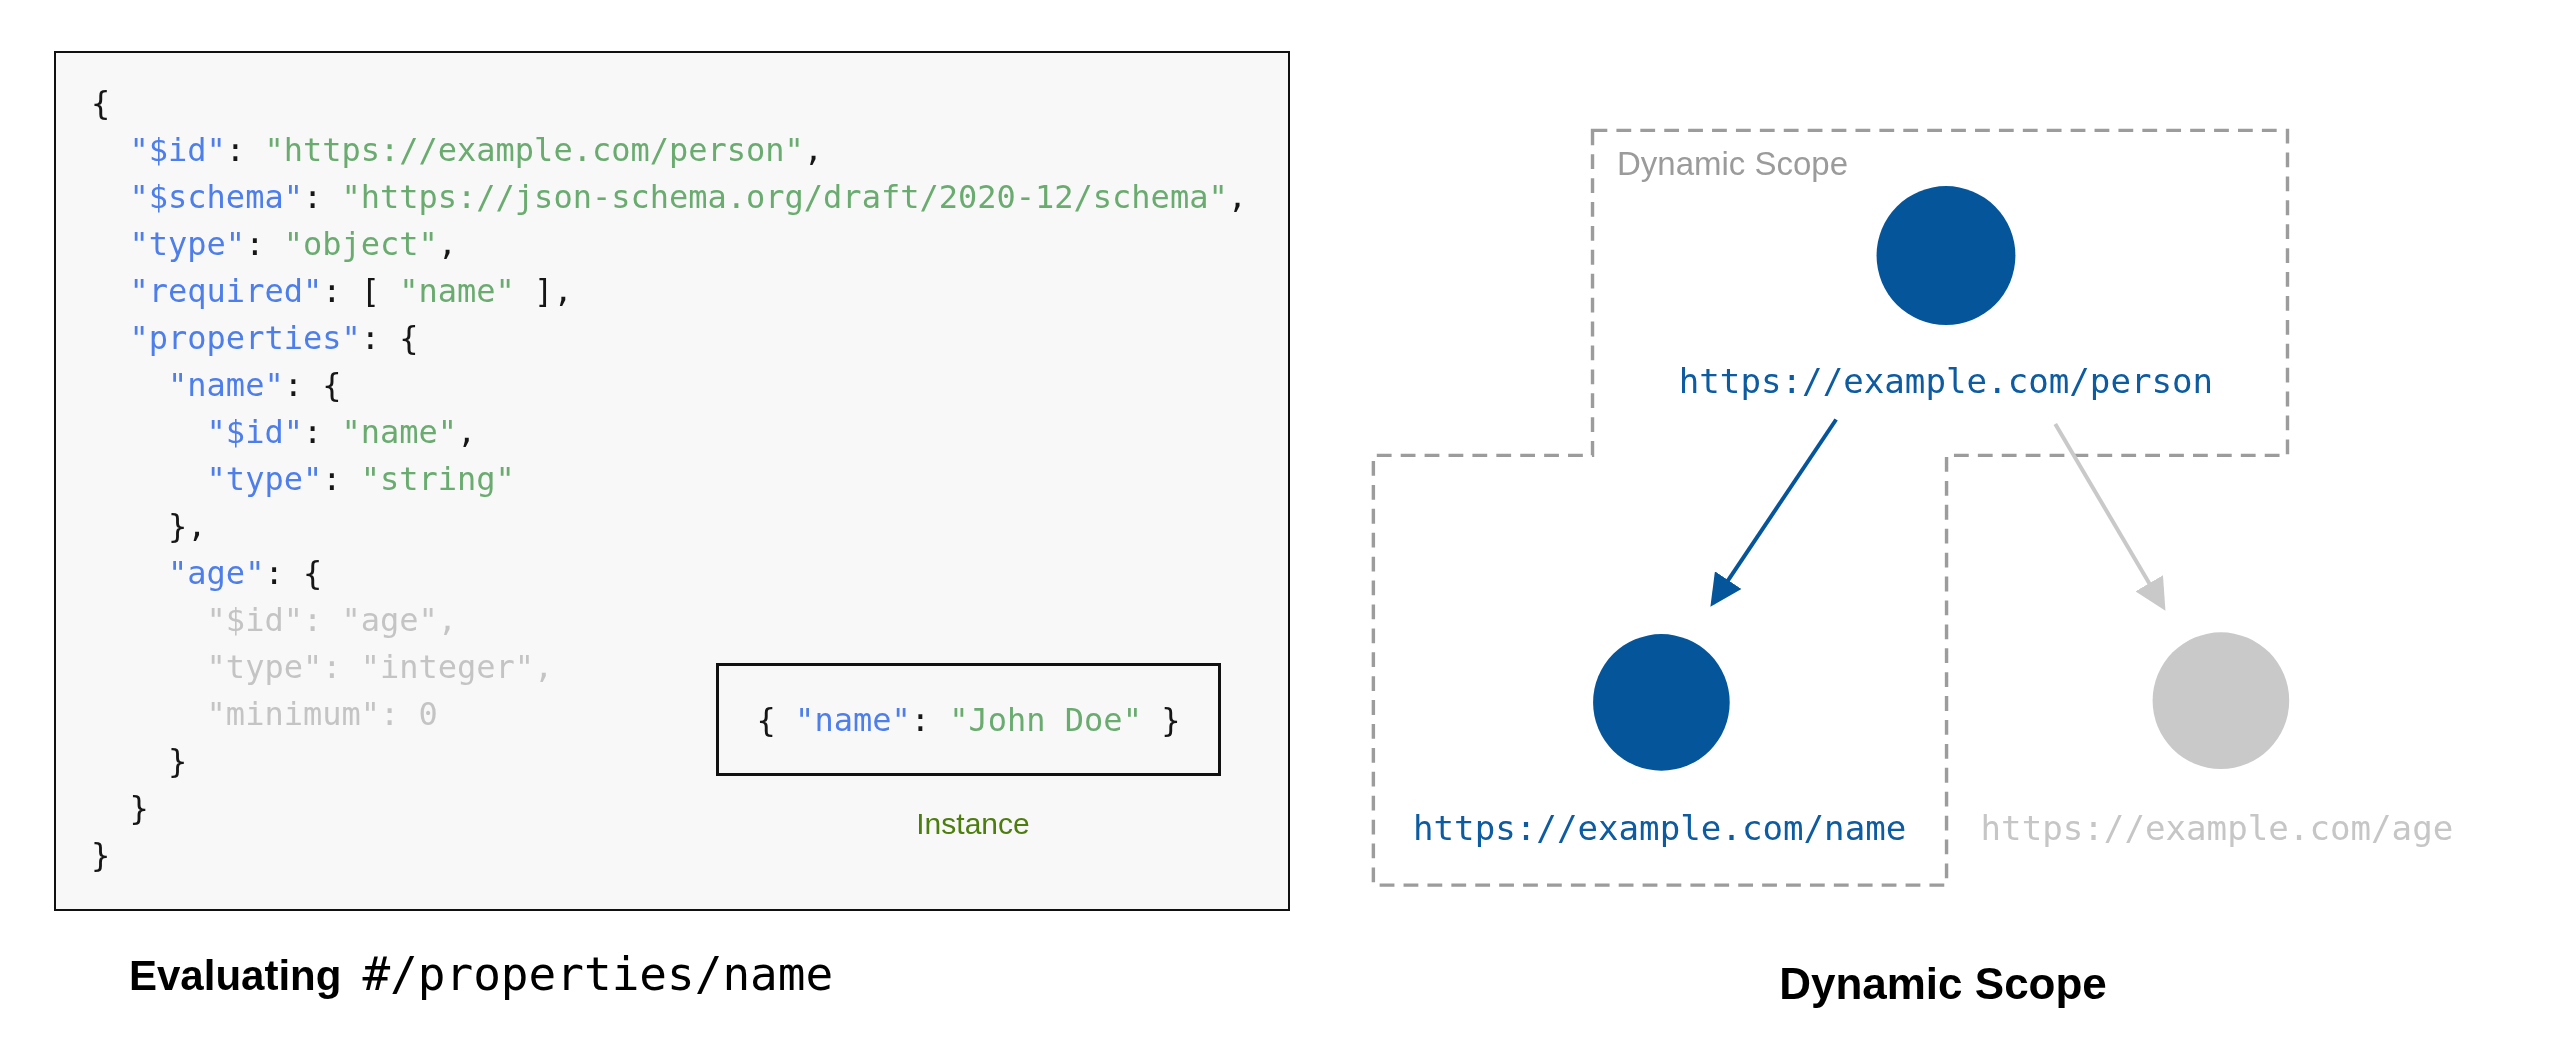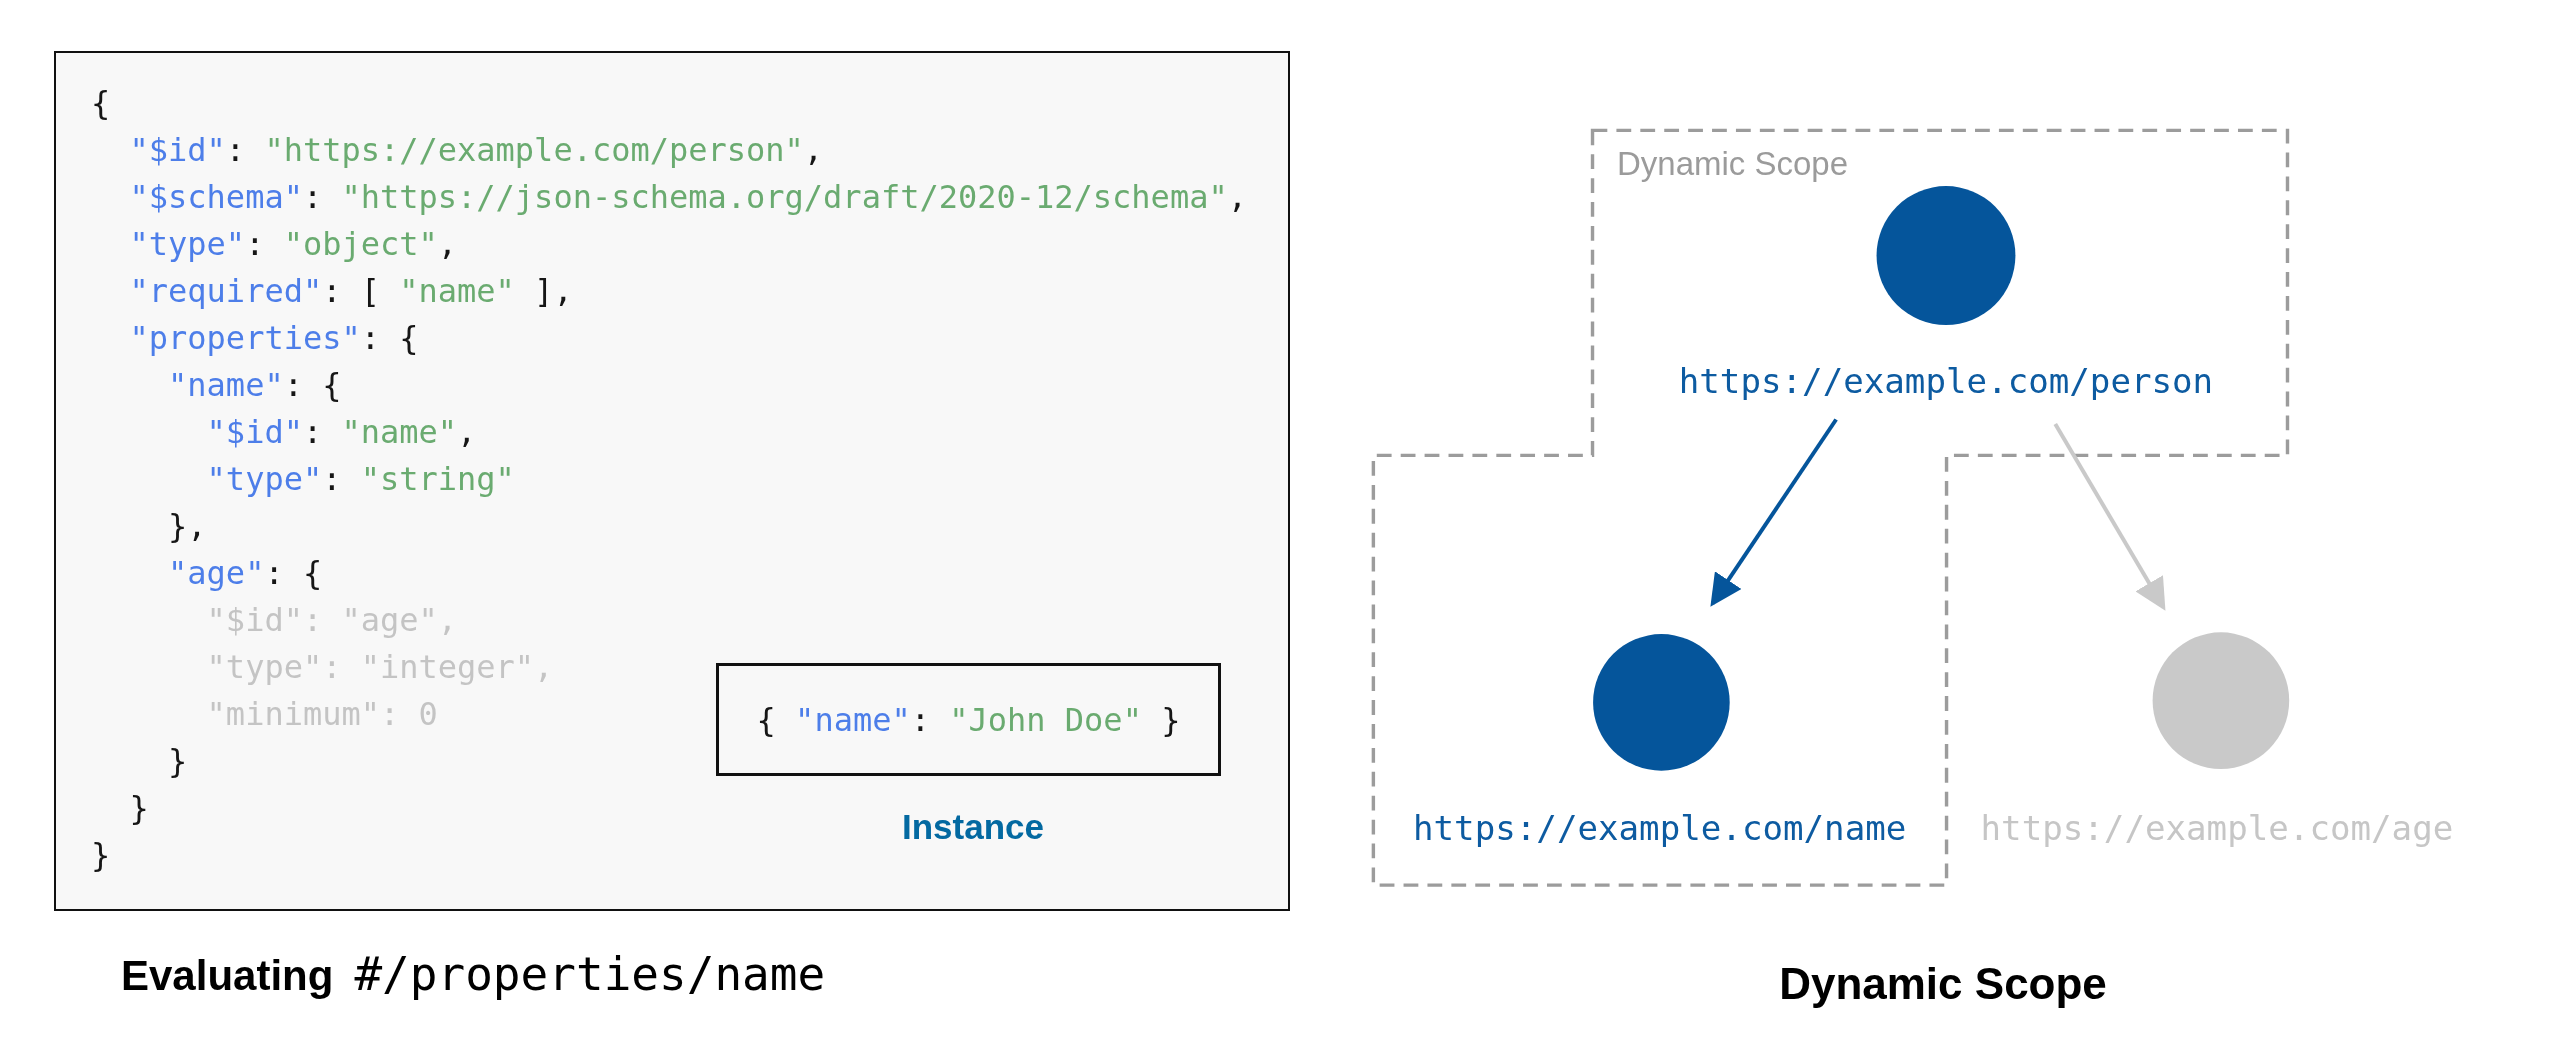--- a/index.html
+++ b/index.html
@@ -21,25 +21,25 @@
   .tk-p{color:var(--punct-black)}
   .tk-k{color:var(--key-blue)}
   .tk-s{color:var(--string-green)}
   .tk-f{color:var(--faded-gray)}
 
   .instance-box{position:absolute;left:716px;top:663px;width:505px;height:113px;
     background:var(--code-bg);border:3.4px solid var(--border-black);
     display:flex;align-items:center;justify-content:center;
     font-family:"DejaVu Sans Mono",monospace;font-size:32px;white-space:pre;}
   .instance-label{position:absolute;left:973px;top:807px;transform:translateX(-50%);
-    font-weight:bold;font-size:35px;color:#0369a1;}
+    font-weight:normal;font-size:30px;color:#4d7c0f;}
 
   .caption-left{position:absolute;left:121px;top:951px;display:flex;
     align-items:baseline;line-height:1;}
-  .caption-left .cap-bold{font-weight:bold;font-size:42px;color:#000;}
+  .caption-left .cap-bold{font-weight:bold;font-size:42px;color:#000;margin-left:8px;}
   .caption-left .cap-path{font-family:"DejaVu Sans Mono",monospace;font-size:46px;
     color:#000;margin-left:21px;}
 
   
   .diagram-svg{position:absolute;left:0;top:0;width:2576px;height:1053px;}
   .scope-outline{fill:none;stroke:var(--dash-gray);stroke-width:6;
     stroke-dasharray:26 16;}
   .scope-title{font-family:"Liberation Sans",sans-serif;font-size:58px;
     fill:var(--scope-label-gray);}
   .node-active{fill:var(--node-blue);}

